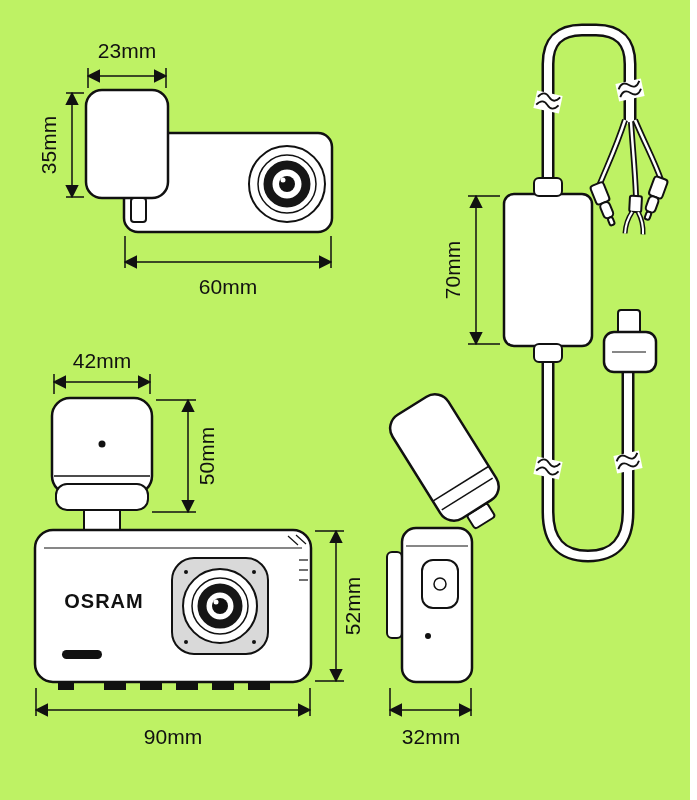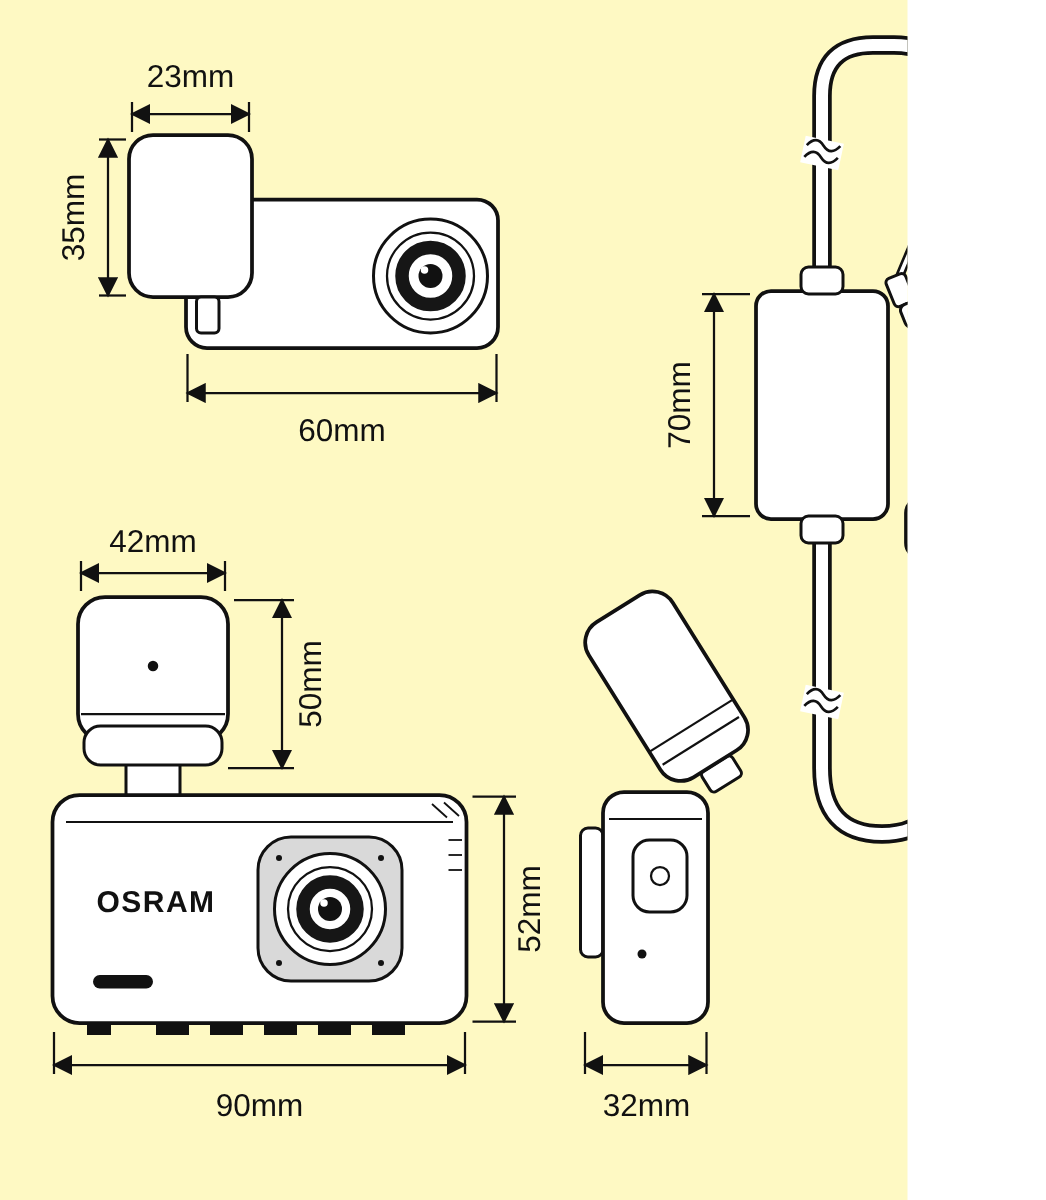--- a/index.html
+++ b/index.html
@@ -1,16 +1,16 @@
 <!DOCTYPE html>
 <html><head>
 <meta charset="utf-8">
 <style>
   html,body{margin:0;padding:0;background:#fff;}
-  .canvas{position:relative;width:605px;height:800px;background:#fef9c3;overflow:hidden;}
+  .canvas{position:relative;width:690px;height:800px;background:#bef264;overflow:hidden;}
   svg{display:block;}
   .outline{fill:#fff;stroke:#111;stroke-width:2.5;stroke-linejoin:round;}
   .outline2{fill:#fff;stroke:#111;stroke-width:2;stroke-linejoin:round;}
   .thin{fill:none;stroke:#111;stroke-width:1.5;}
   .hair{fill:none;stroke:#111;stroke-width:1.2;}
   .dim{stroke:#111;stroke-width:1.5;fill:none;}
   .dimtext{font:21px "Liberation Sans","DejaVu Sans",sans-serif;fill:#111;text-anchor:middle;}
   .logo{font:bold 20px "Liberation Sans","DejaVu Sans",sans-serif;letter-spacing:1px;fill:#111;text-anchor:middle;}
   .cable-outer{fill:none;stroke:#111;stroke-width:13;stroke-linejoin:round;}
   .cable-inner{fill:none;stroke:#fff;stroke-width:8;stroke-linejoin:round;}

